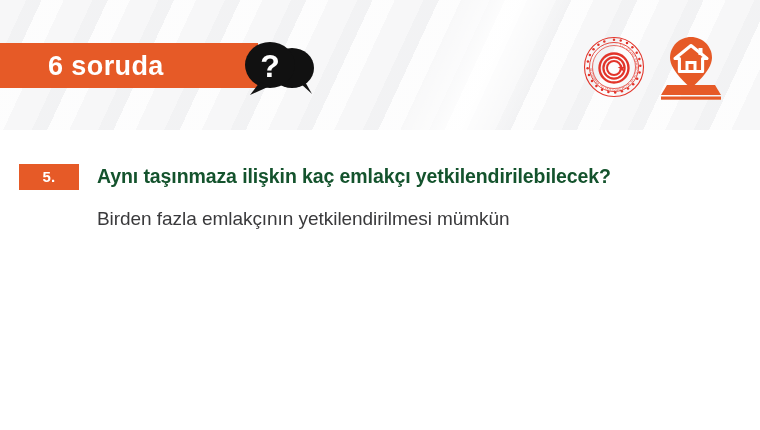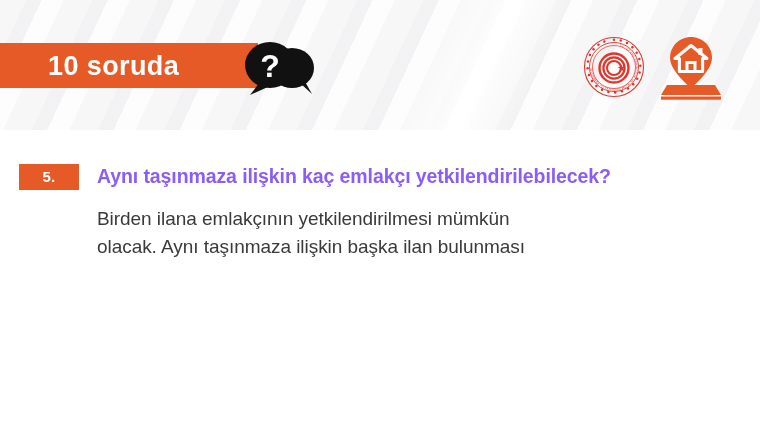--- a/index.html
+++ b/index.html
@@ -126,21 +126,21 @@
     font-weight: bold;
     text-align: center;
     line-height: 26px;
     letter-spacing: 0.3px;
   }
   .question {
     position: absolute;
     left: 97px;
     top: -2px;
     width: 650px;
-    color: #8b5cf6;
+    color: #14532d;
     font-size: 19.5px;
     font-weight: bold;
     line-height: 28px;
     white-space: nowrap;
     letter-spacing: -0.1px;
   }
   .answer {
     position: absolute;
     left: 97px;
     top: 75px;
@@ -157,21 +157,21 @@
 </style>
 </head>
 <body>
 
 <div class="header-band">
   <div class="header-texture"></div>
   <div class="header-texture2"></div>
 </div>
 
 <div class="ribbon"></div>
-<div class="ribbon-label">10 soruda</div>
+<div class="ribbon-label">6 soruda</div>
 
 <div class="bubbles">
   <svg width="78" height="58" viewBox="0 0 78 58" xmlns="http://www.w3.org/2000/svg">
 
     <g fill="#111111">
       <ellipse cx="52" cy="30" rx="22" ry="20"></ellipse>
       <path d="M60 45 L72 56 L64 42 Z"></path>
     </g>
 
     <g fill="#111111">
@@ -248,17 +248,16 @@
 </div>
 
 <div class="content">
 
   <div class="qrow">
     <div class="num-badge">5.</div>
     <div class="question">Aynı taşınmaza ilişkin kaç emlakçı yetkilendirilebilecek?</div>
   </div>
 
   <div class="answer">
-    <span class="ln">Birden ilana emlakçının yetkilendirilmesi mümkün</span>
-    <span class="ln">olacak. Aynı taşınmaza ilişkin başka ilan bulunması</span>
+    <span class="ln">Birden fazla emlakçının yetkilendirilmesi mümkün</span>
   </div>
 
 </div>
 
 </body></html>

